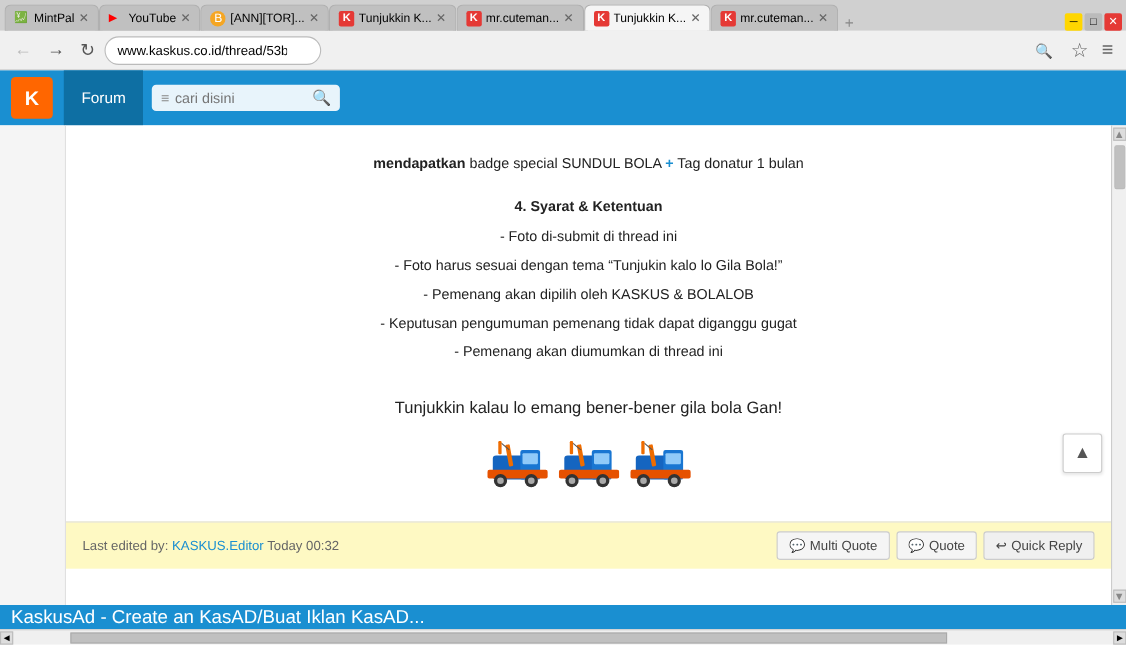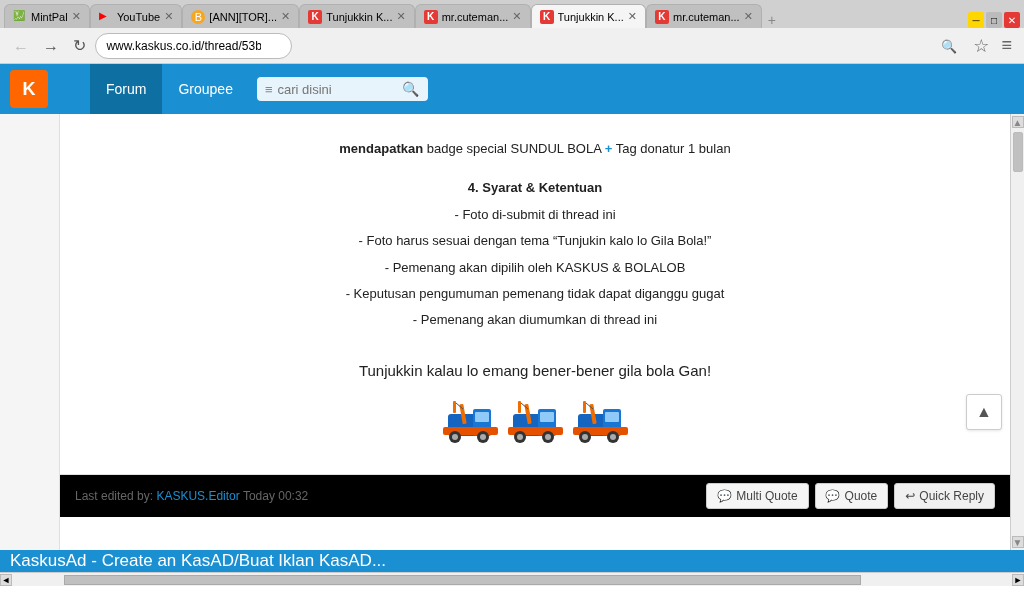--- a/index.html
+++ b/index.html
@@ -14,21 +14,21 @@
     .nav-bar { display: flex; align-items: center; background: #f0f0f0; height: 36px; padding: 4px 8px; gap: 4px; border-bottom: 1px solid #ccc; }
     .nav-btn { background: none; border: none; cursor: pointer; font-size: 16px; color: #555; padding: 2px 5px; border-radius: 3px; }
     .nav-btn.disabled { color: #bbb; cursor: default; }
     .address-bar { flex: 1; height: 26px; border: 1px solid #bbb; border-radius: 13px; padding: 0 30px 0 10px; font-size: 12px; background: #fff; outline: none; }
     .address-bar-wrap { flex: 1; position: relative; }
     .search-icon-addr { position: absolute; right: 8px; top: 50%; transform: translateY(-50%); font-size: 13px; color: #888; }
 
     
     .kaskus-header { background: #1a8fd1; display: flex; align-items: center; height: 50px; padding: 0 10px; gap: 0; }
     .kaskus-logo { background: #ff6600; color: white; font-weight: bold; font-size: 18px; width: 38px; height: 38px; display: flex; align-items: center; justify-content: center; border-radius: 4px; margin-right: 10px; }
-    .header-nav { display: flex; align-items: flex-end; height: 100%; margin-left: 32px; }
+    .header-nav { display: flex; align-items: flex-end; height: 100%; }
     .header-nav-item { color: white; padding: 0 16px; height: 100%; display: flex; align-items: center; font-size: 14px; cursor: pointer; font-weight: 500; }
     .header-nav-item.active { background: #0e6fa3; }
     .header-search { display: flex; align-items: center; background: rgba(255,255,255,0.9); border-radius: 4px; padding: 4px 8px; gap: 5px; margin-left: 8px; }
     .header-search input { border: none; background: transparent; outline: none; font-size: 13px; width: 120px; color: #333; }
     .header-search-btn { background: none; border: none; cursor: pointer; font-size: 14px; color: #555; }
     .header-right { margin-left: auto; display: flex; align-items: center; gap: 8px; color: white; font-size: 13px; }
     .notification-badge { background: #e53935; color: white; border-radius: 50%; width: 20px; height: 20px; display: flex; align-items: center; justify-content: center; font-size: 11px; font-weight: bold; }
     .user-avatar { width: 36px; height: 36px; border-radius: 50%; background: #ff9800; display: flex; align-items: center; justify-content: center; font-size: 20px; }
     .scrollbar-right { width: 14px; background: #f0f0f0; border-left: 1px solid #ccc; display: flex; flex-direction: column; align-items: center; padding: 2px; flex-shrink: 0; }
     .scroll-arrow { font-size: 10px; color: #888; cursor: pointer; width: 12px; height: 12px; display: flex; align-items: center; justify-content: center; background: #ddd; border: 1px solid #bbb; }
@@ -40,21 +40,21 @@
     
     .thread-body { padding: 20px 30px; }
     .thread-text { text-align: center; line-height: 1.8; color: #222; }
     .thread-text p { margin: 3px 0; }
 
     .call-to-action { text-align: center; margin: 30px 0 20px; font-size: 15px; color: #222; }
 
     .emoji-row { display: flex; justify-content: center; gap: 10px; margin: 10px 0; }
 
     
-    .post-footer { background: #000000; border-top: 1px solid #e0e0e0; padding: 8px 15px; display: flex; align-items: center; justify-content: space-between; font-size: 12px; color: #666; }
+    .post-footer { background: #fef9c3; border-top: 1px solid #e0e0e0; padding: 8px 15px; display: flex; align-items: center; justify-content: space-between; font-size: 12px; color: #666; }
     .post-footer .edited-by { color: #666; }
     .edited-by .username { color: #1a8fd1; }
     .action-buttons { display: flex; gap: 6px; }
     .action-btn { display: flex; align-items: center; gap: 4px; padding: 5px 10px; border: 1px solid #ccc; border-radius: 3px; background: #f5f5f5; cursor: pointer; font-size: 12px; color: #444; }
     .action-btn .btn-icon { font-size: 12px; }
 
     
     .bottom-bar { background: #1a8fd1; height: 22px; display: flex; align-items: center; padding: 0 10px; }
     .bottom-bar-text { color: white; font-size: 17px; }
 
@@ -118,21 +118,20 @@
     <span class="search-icon-addr">🔍</span>
   </div>
   <span style="font-size:18px;color:#666;cursor:pointer;padding:0 4px;">☆</span>
   <span style="font-size:18px;color:#666;cursor:pointer;padding:0 4px;">≡</span>
 </div>
 
 <div class="kaskus-header">
   <div class="kaskus-logo">K</div>
   <div class="header-nav">
     <div class="header-nav-item active">Forum</div>
-    <div class="header-nav-item">Groupee</div>
   </div>
   <div class="header-search">
     <span style="font-size:13px;color:#888;">≡</span>
     <input type="text" placeholder="cari disini" style="">
     <button class="header-search-btn">🔍</button>
   </div>
 </div>
 
 <div style="display:flex;height:436px;position:relative;">
 

